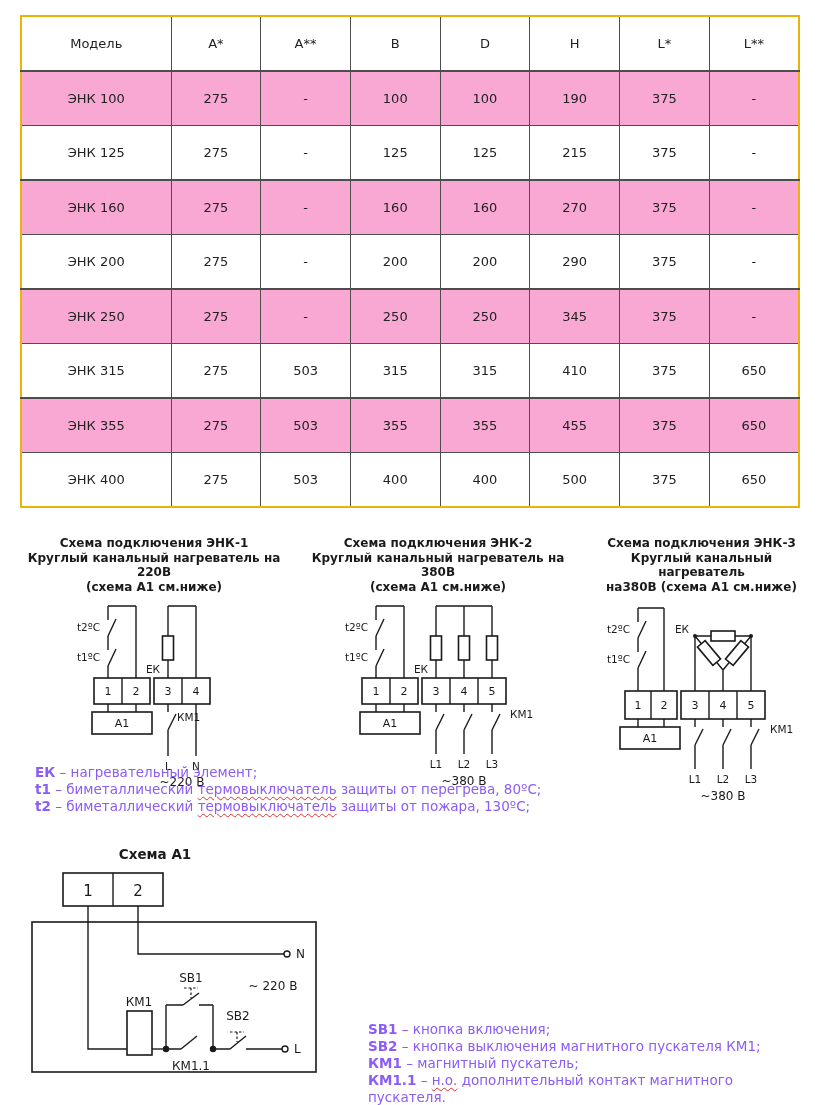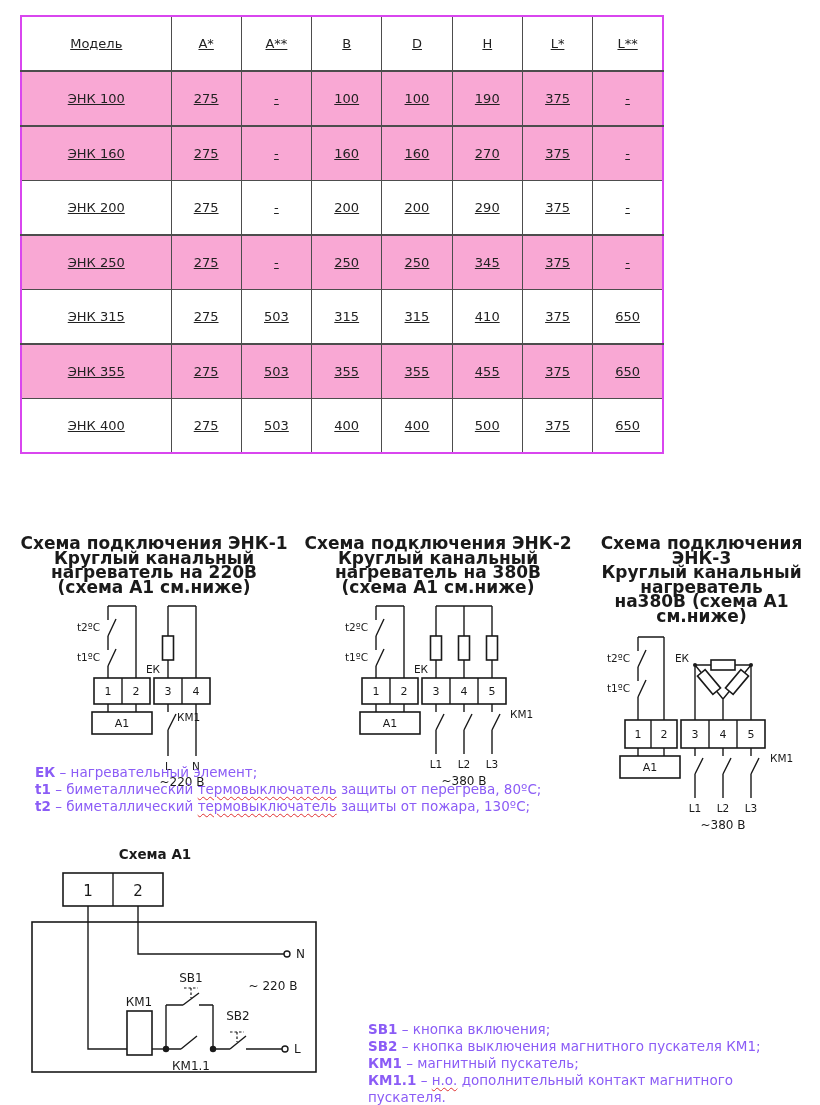--- a/index.html
+++ b/index.html
@@ -1,32 +1,32 @@
 <!DOCTYPE html>
 <html><head>
 <meta charset="utf-8">
 <style>
   html,body{margin:0;padding:0;background:#ffffff;}
   body{width:820px;height:1105px;position:relative;font-family:"DejaVu Sans","Liberation Sans",sans-serif;color:#222;}
   .abs{position:absolute;}
 
   
   .tbl-wrap{left:20px;top:15px;width:780px;}
-  table.spec{border-collapse:collapse;width:644px;table-layout:fixed;border:2px solid #d946ef;text-decoration:underline;}
+  table.spec{border-collapse:collapse;width:780px;table-layout:fixed;border:2px solid #eab308;}
   table.spec th,table.spec td{border:1px solid #4d4d4d;text-align:center;vertical-align:middle;
     font-size:13px;font-weight:normal;color:#222;height:53px;padding:0;}
   table.spec col.c-model{width:150px;}
   table.spec thead th{border-bottom:2px solid #4d4d4d;background:#ffffff;}
   table.spec tr.alt td{background:#f9a8d4;border-top:2px solid #4d4d4d;}
 
   
   .diagrams{left:20px;top:536px;width:795px;display:flex;justify-content:space-between;}
   .diagram{display:flex;flex-direction:column;align-items:center;}
   .d1{width:268px;} .d2{width:276px;} .d3{width:227px;}
-  .dtitle{font-weight:bold;font-size:17px;line-height:14.5px;text-align:center;color:#1a1a1a;}
+  .dtitle{font-weight:bold;font-size:12px;line-height:14.5px;text-align:center;color:#1a1a1a;}
   svg text{fill:#1a1a1a;font-family:"DejaVu Sans","Liberation Sans",sans-serif;}
   svg .lbl{font-size:10.5px;}
   svg .num{font-size:11px;}
   svg .volt{font-size:12px;}
   .wire{stroke:#1a1a1a;stroke-width:1.4;fill:none;}
   .box{stroke:#1a1a1a;stroke-width:1.6;fill:#ffffff;}
   .dot{fill:#1a1a1a;stroke:none;}
   .term-circle{stroke:#1a1a1a;stroke-width:1.4;fill:#ffffff;}
   .dash{stroke:#1a1a1a;stroke-width:1.2;fill:none;stroke-dasharray:2.5,2;}
 
@@ -73,20 +73,30 @@
       </tr>
     </thead>
     <tbody>
       <tr class="alt">
         <td>ЭНК 100</td>
           <td>275</td>
           <td>-</td>
           <td>100</td>
           <td>100</td>
           <td>190</td>
+          <td>375</td>
+          <td>-</td>
+      </tr>
+      <tr>
+        <td>ЭНК 125</td>
+          <td>275</td>
+          <td>-</td>
+          <td>125</td>
+          <td>125</td>
+          <td>215</td>
           <td>375</td>
           <td>-</td>
       </tr>
       <tr class="alt">
         <td>ЭНК 160</td>
           <td>275</td>
           <td>-</td>
           <td>160</td>
           <td>160</td>
           <td>270</td>

